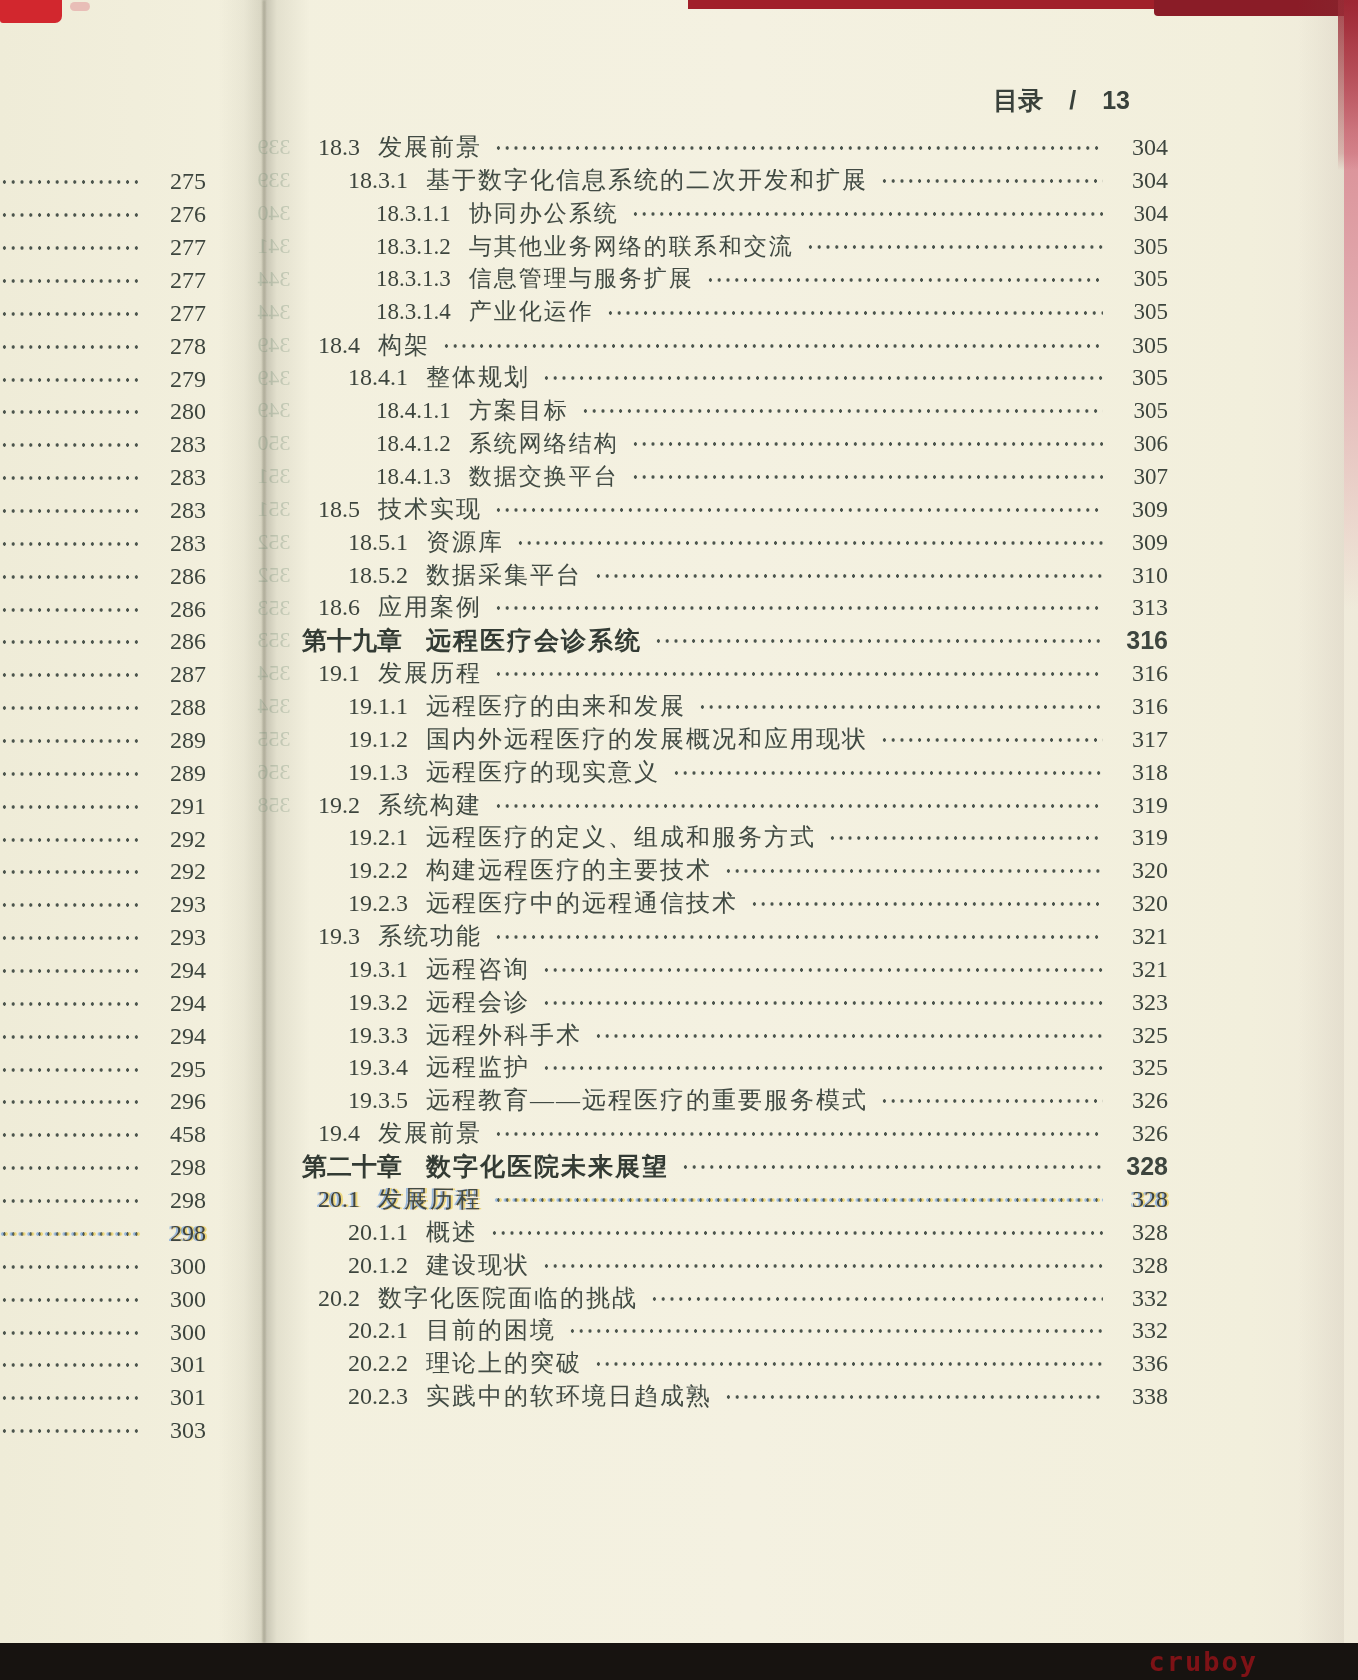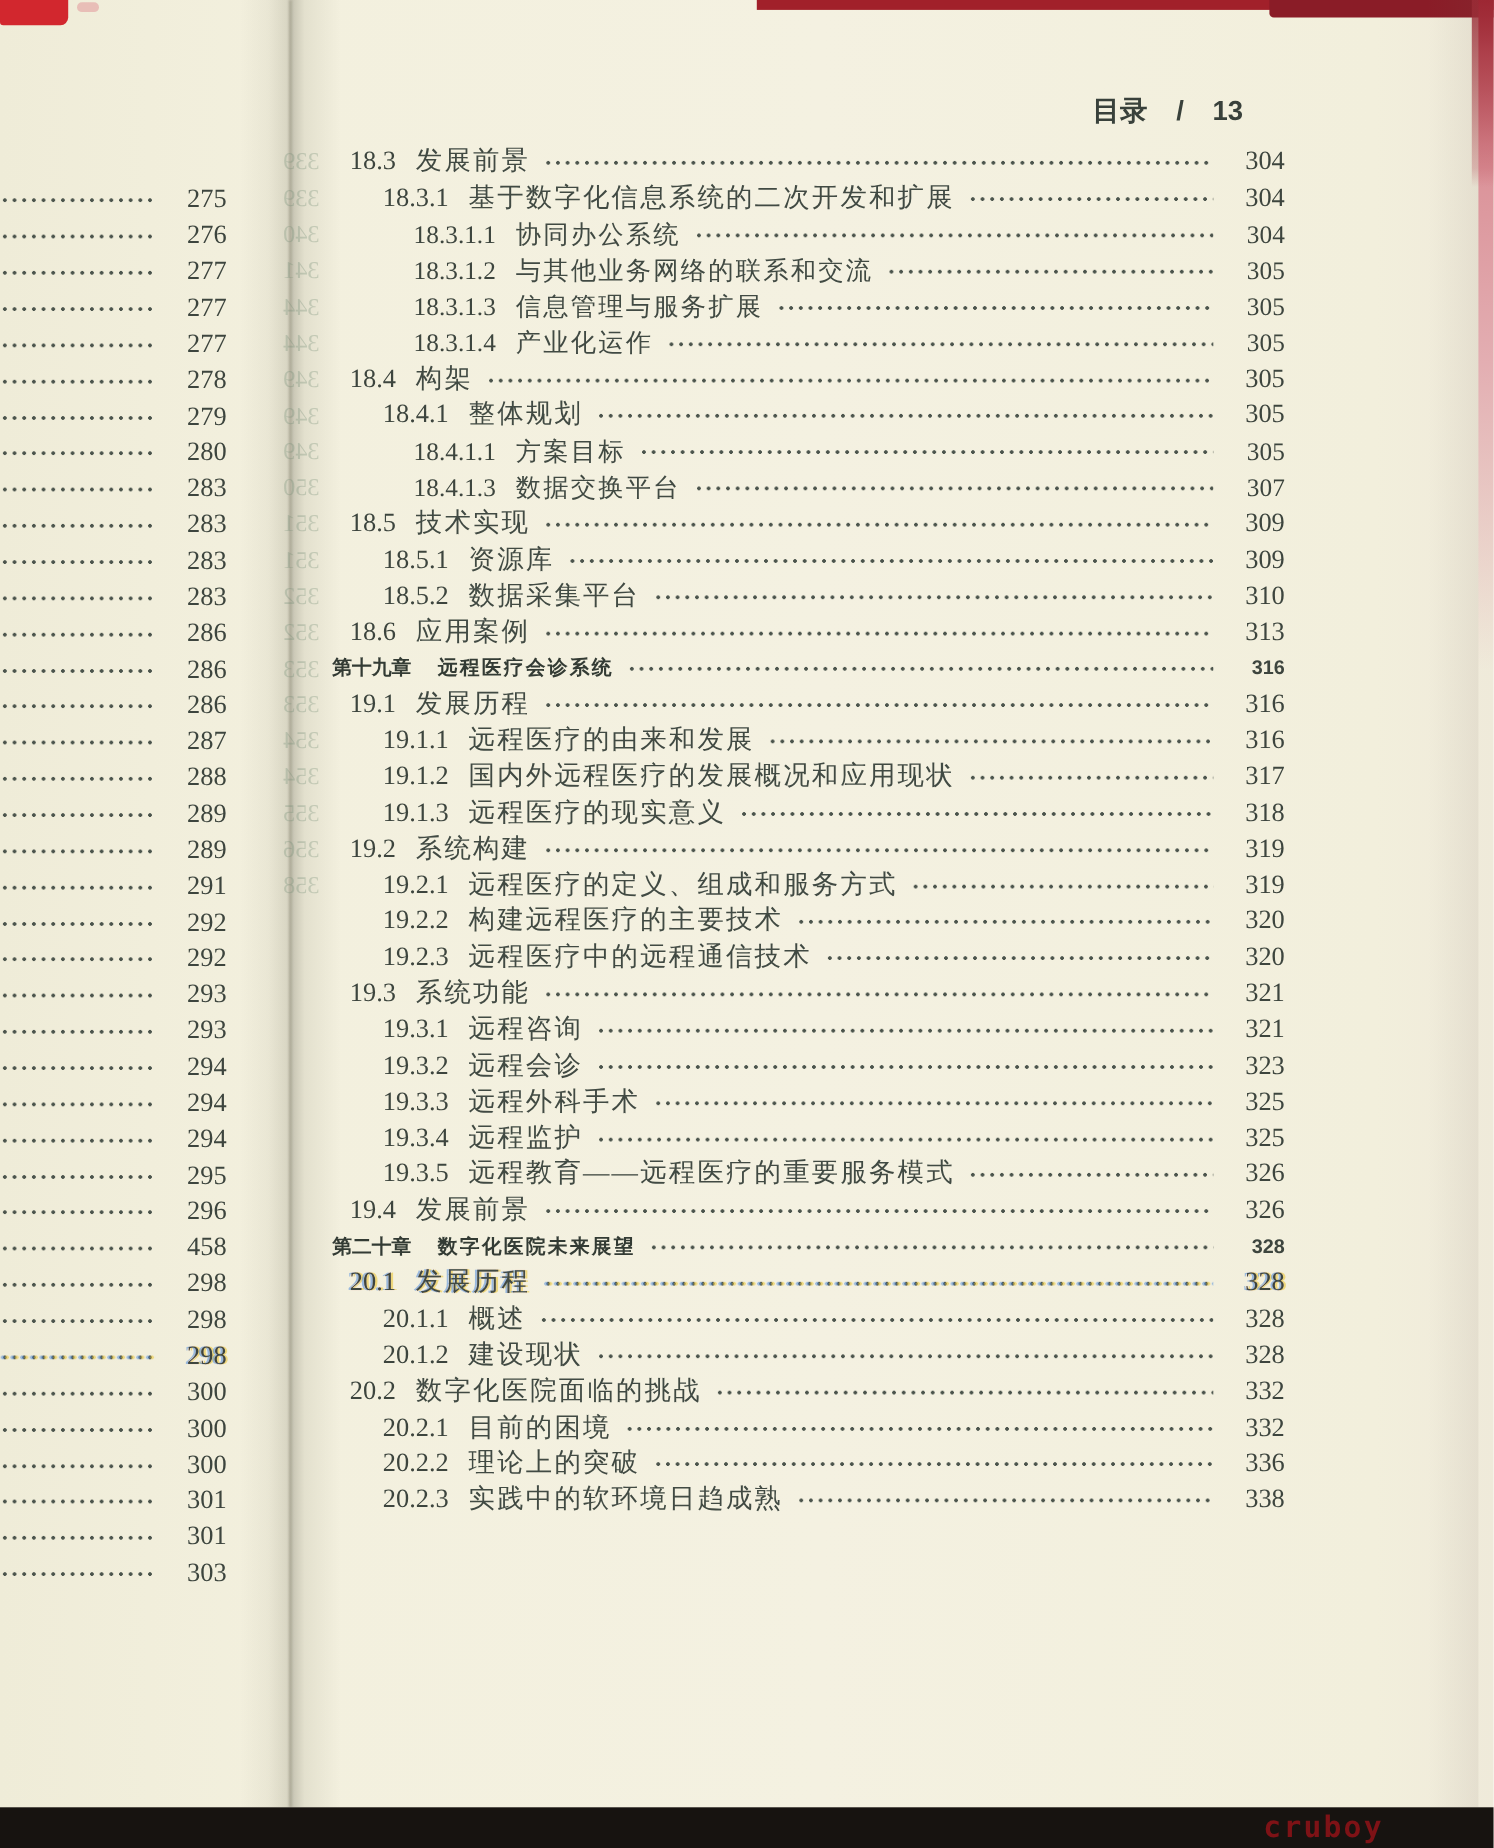--- a/index.html
+++ b/index.html
@@ -37,21 +37,21 @@
   .left-rows{left:0;width:206px;margin-top:34px;}
   .toc-rows{left:302px;width:866px;}
   .lrow,.trow{display:flex;align-items:center;height:32.87px;line-height:1;color:#414a43;font-size:24px;}
   .leader{flex:1 1 auto;height:12px;margin:0 9px 0 12px;position:relative;top:1px;
     background-image:radial-gradient(circle,#4b544c 1.5px,rgba(0,0,0,0) 1.9px);
     background-size:8.8px 12px;background-repeat:repeat-x;background-position:0 center;}
   .lrow .leader{margin-left:0;}
   .pg{flex:0 0 56px;text-align:right;color:#3d453e;}
   .num{margin-right:18px;white-space:nowrap;color:#3d453e;}
   .title{white-space:nowrap;letter-spacing:2px;}
-  .lvl1{font-family:"Liberation Sans","DejaVu Sans",sans-serif;font-weight:700;font-size:18px;color:#333b34;}
+  .lvl1{font-family:"Liberation Sans","DejaVu Sans",sans-serif;font-weight:700;font-size:25px;color:#333b34;}
   .lvl1 .num{margin-right:24px;color:#333b34;}
   .lvl2{padding-left:16px;}
   .lvl3{padding-left:46px;}
   .lvl4{padding-left:74px;font-size:23px;}
 
   
   .ghost-col{position:absolute;left:250px;top:131px;width:48px;}
   .ghost{position:absolute;left:0;width:48px;height:32.87px;display:flex;align-items:center;justify-content:center;
     transform:scaleX(-1);color:rgba(112,140,116,.30);font-size:22px;filter:blur(.6px);}
 
@@ -316,20 +316,26 @@
         <span class="leader"></span>
         <span class="pg">305</span>
       </div>
       <div class="trow lvl4">
         <span class="num">18.4.1.1</span>
         <span class="title">方案目标</span>
         <span class="leader"></span>
         <span class="pg">305</span>
       </div>
       <div class="trow lvl4">
+        <span class="num">18.4.1.2</span>
+        <span class="title">系统网络结构</span>
+        <span class="leader"></span>
+        <span class="pg">306</span>
+      </div>
+      <div class="trow lvl4">
         <span class="num">18.4.1.3</span>
         <span class="title">数据交换平台</span>
         <span class="leader"></span>
         <span class="pg">307</span>
       </div>
       <div class="trow lvl2">
         <span class="num">18.5</span>
         <span class="title">技术实现</span>
         <span class="leader"></span>
         <span class="pg">309</span>

